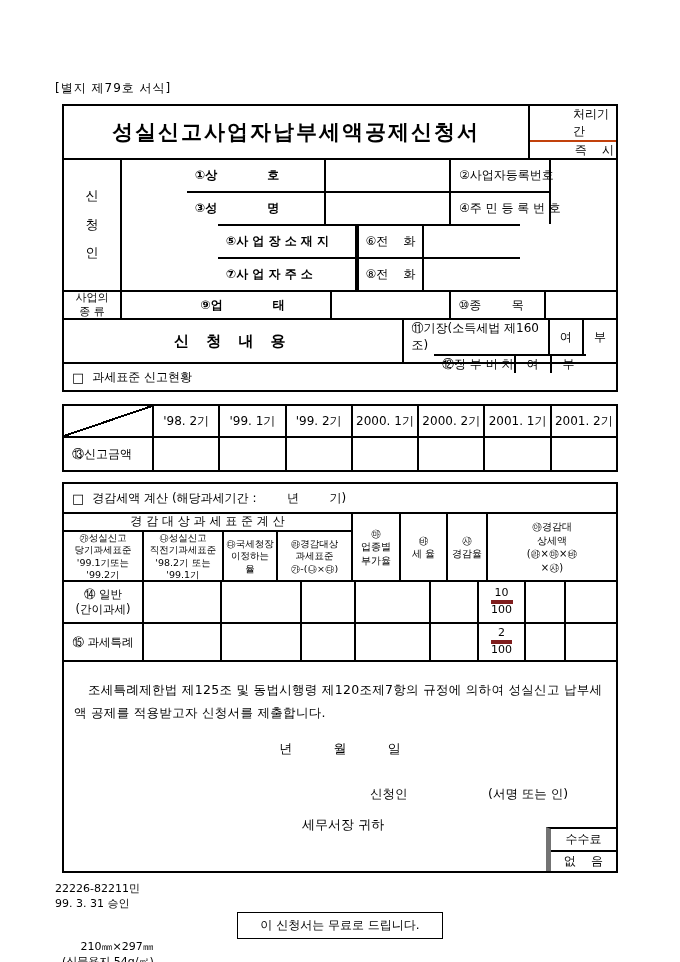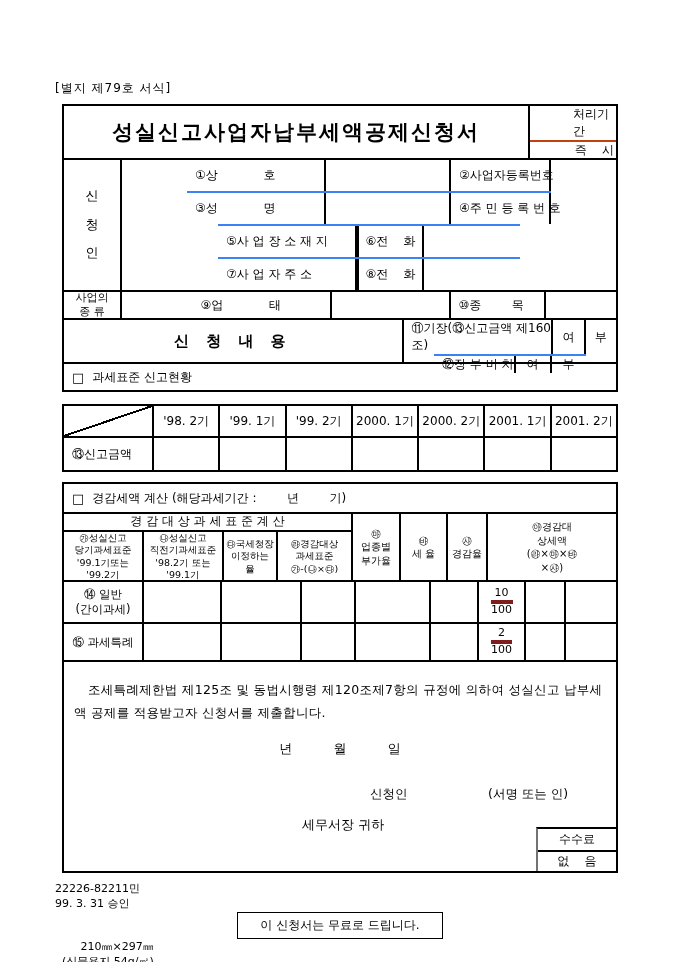--- a/index.html
+++ b/index.html
@@ -13,34 +13,34 @@
   .trow { display:flex; align-items:stretch; }
   .trow + .trow { border-top:2px solid #000; }
   .cell { display:flex; align-items:center; font-size:12px; }
   .cell + .cell { border-left:2px solid #000; }
   .pre { white-space:pre; }
   .preline { white-space:pre-line; }
   .ctr { justify-content:center; text-align:center; }
   .padl { padding-left:8px; }
   .grow { flex:1 1 auto; min-width:0; }
   .stack { display:flex; flex-direction:column; padding:0; }
-  .stack > .trow + .trow { border-top:2px solid #3b82f6; }
+  .stack > .trow + .trow { border-top:2px solid #000000; }
   .stack > .trow { flex:1 1 auto; }
 
   
   .title-row { height:52px; }
   .title-cell { font-size:21px; font-weight:bold; letter-spacing:2px; justify-content:center; }
   .proc-col { width:88px; flex-direction:column; align-items:stretch; }
   .proc-top, .proc-bot { flex:1; display:flex; align-items:center; justify-content:center; font-size:12px;padding-left:43px; }
   .proc-bot { border-top:2px solid #c2410c; }
   .vlabel { width:56px; justify-content:center; text-align:center; font-size:13px; line-height:2.2; }
   .appl-rows { height:132px; }
   .biz-row { height:28px; }
   .app-row { height:44px; }
-  .w137 { width:137px; } .w125 { width:125px; } .w100 { width:100px; }
+  .w137 { width:137px;font-weight:bold; } .w125 { width:125px; } .w100 { width:100px; }
   .w65 { width:65px; } .w98 { width:98px; } .w119 { width:119px; } .w95 { width:95px; }
   .bigcell { width:340px; font-size:15px; font-weight:bold; letter-spacing:6px; }
   .w216 { width:216px; }
   .w36 { width:36px; }
   .taxbase-row { height:28px; }
   .chk { font-size:13px; margin-right:8px; }
 
   
   .tbl2 { margin-top:12px; }
   .t2head { height:30px; }
@@ -66,21 +66,21 @@
   .frac { display:inline-block; text-align:center; font-size:11px; line-height:1.15; }
   .frac .num { display:block; border-bottom:4px solid #7f1d1d; padding:0 4px; }
   .frac .den { display:block; }
 
   .decl { position:relative; height:209px; font-size:12.5px; }
   .decl-body { padding:16px 10px 0 10px; line-height:1.85; text-indent:14px; letter-spacing:0.3px; }
   .decl-date { position:absolute; top:78px; left:0; width:100%; text-align:center; font-size:13px; }
   .decl-signer { position:absolute; top:124px; left:306px; }
   .decl-note { position:absolute; top:124px; left:424px; }
   .decl-recipient { position:absolute; top:154px; left:238px; font-size:13px; }
-  .feebox { position:absolute; right:0; bottom:0; width:80px; border-left:2px solid #737373; border-top:2px solid #000; }
+  .feebox { position:absolute; right:0; bottom:0; width:70px; border-left:5px solid #737373; border-top:2px solid #000; }
   .feerow { height:21px; display:flex; align-items:center; justify-content:center; font-size:12px; }
   .feerow + .feerow { border-top:2px solid #000; }
 
   
   .footer { display:flex; margin-top:8px; align-items:flex-start;flex-direction:column; }
   .foot-left { font-size:11px; line-height:1.4; margin-left:-7px; white-space:pre-line; }
   .foot-center { margin:0 auto; border:1.5px solid #000; padding:4px 22px; font-size:12px; align-self:center; }
   .foot-right { font-size:11px; line-height:1.4; text-align:right; white-space:pre-line; }
 </style>
 </head>
@@ -143,21 +143,21 @@
             <div class="cell w95 padl pre">⑩종        목</div>
             <div class="cell grow"></div>
           </div>
         </div>
       </div>
 
       <div class="trow app-row">
         <div class="cell bigcell ctr">신 청 내 용</div>
         <div class="cell w216 stack">
           <div class="trow">
-            <div class="cell grow padl">⑪기장(⑬신고금액 제160조)</div>
+            <div class="cell grow padl">⑪기장(소득세법 제160조)</div>
             <div class="cell w36 ctr">여</div>
             <div class="cell w36 ctr">부</div>
           </div>
           <div class="trow">
             <div class="cell grow padl">⑫장 부 비 치</div>
             <div class="cell w36 ctr">여</div>
             <div class="cell w36 ctr">부</div>
           </div>
         </div>
       </div>

